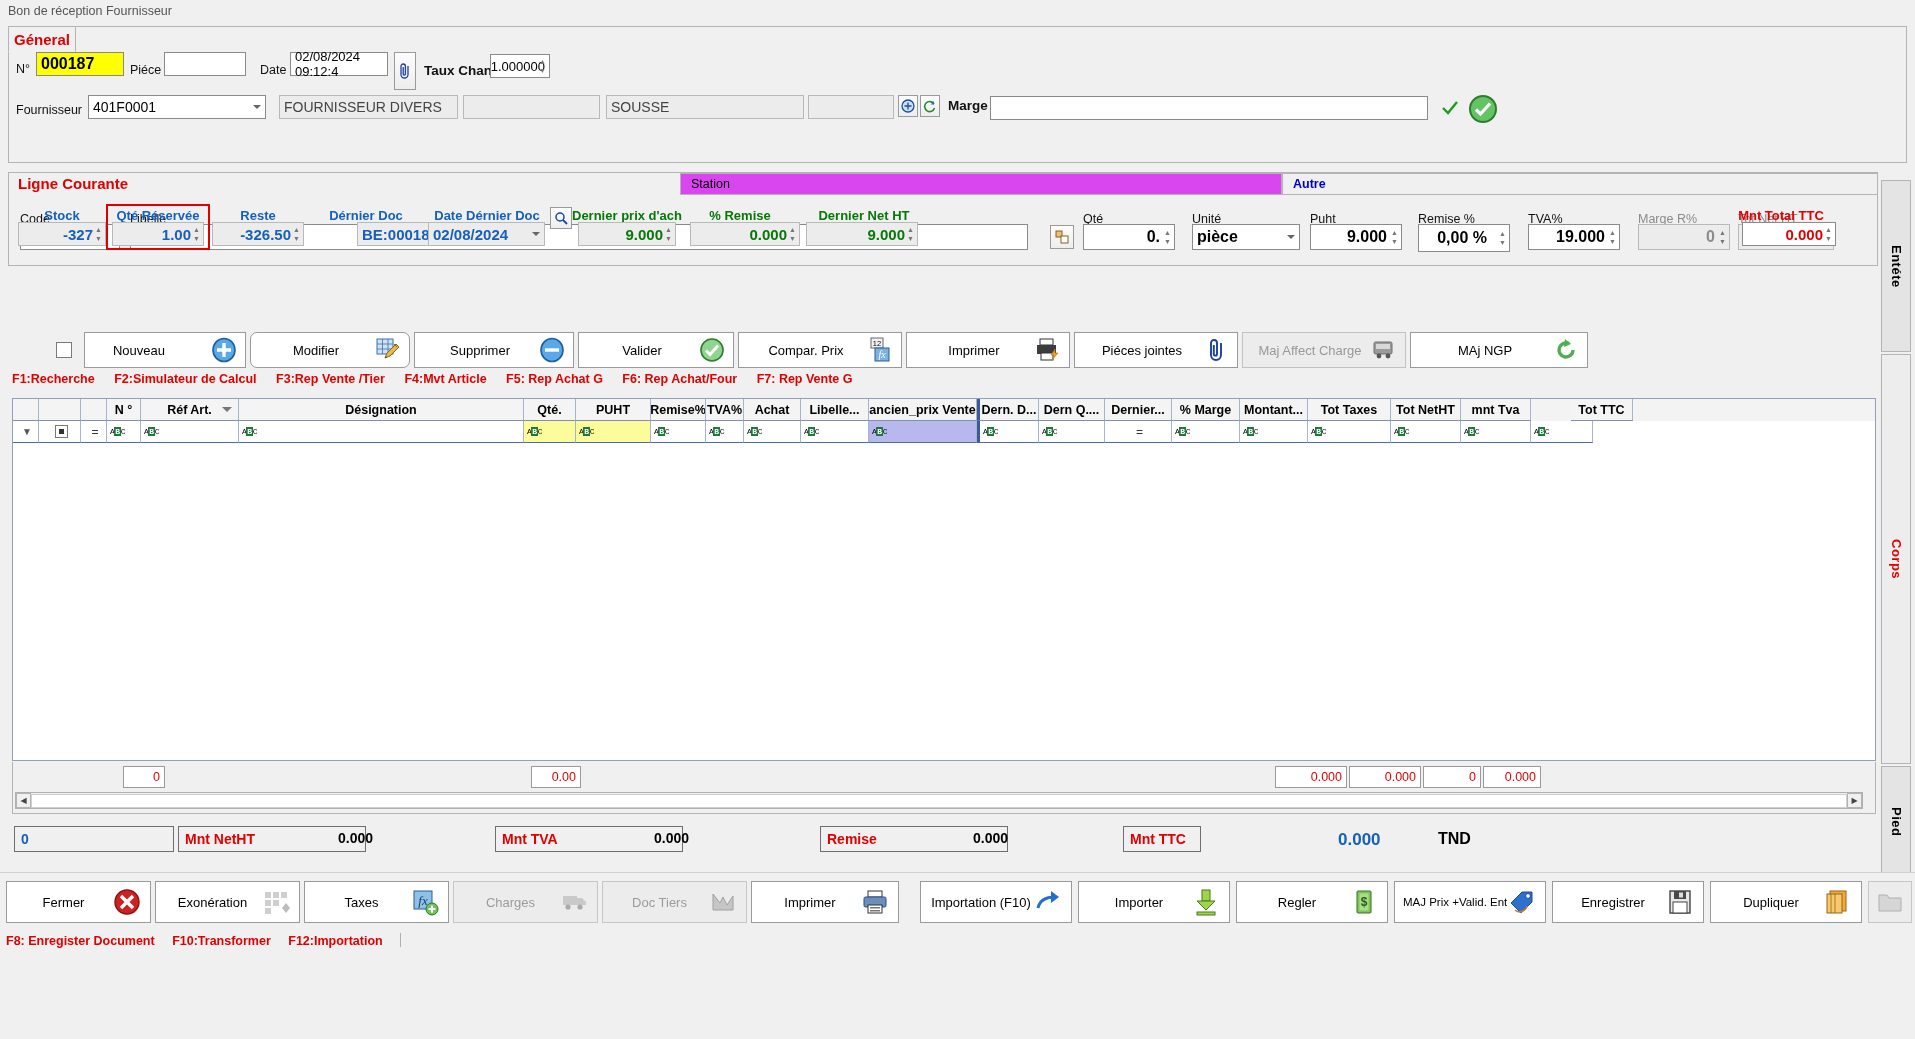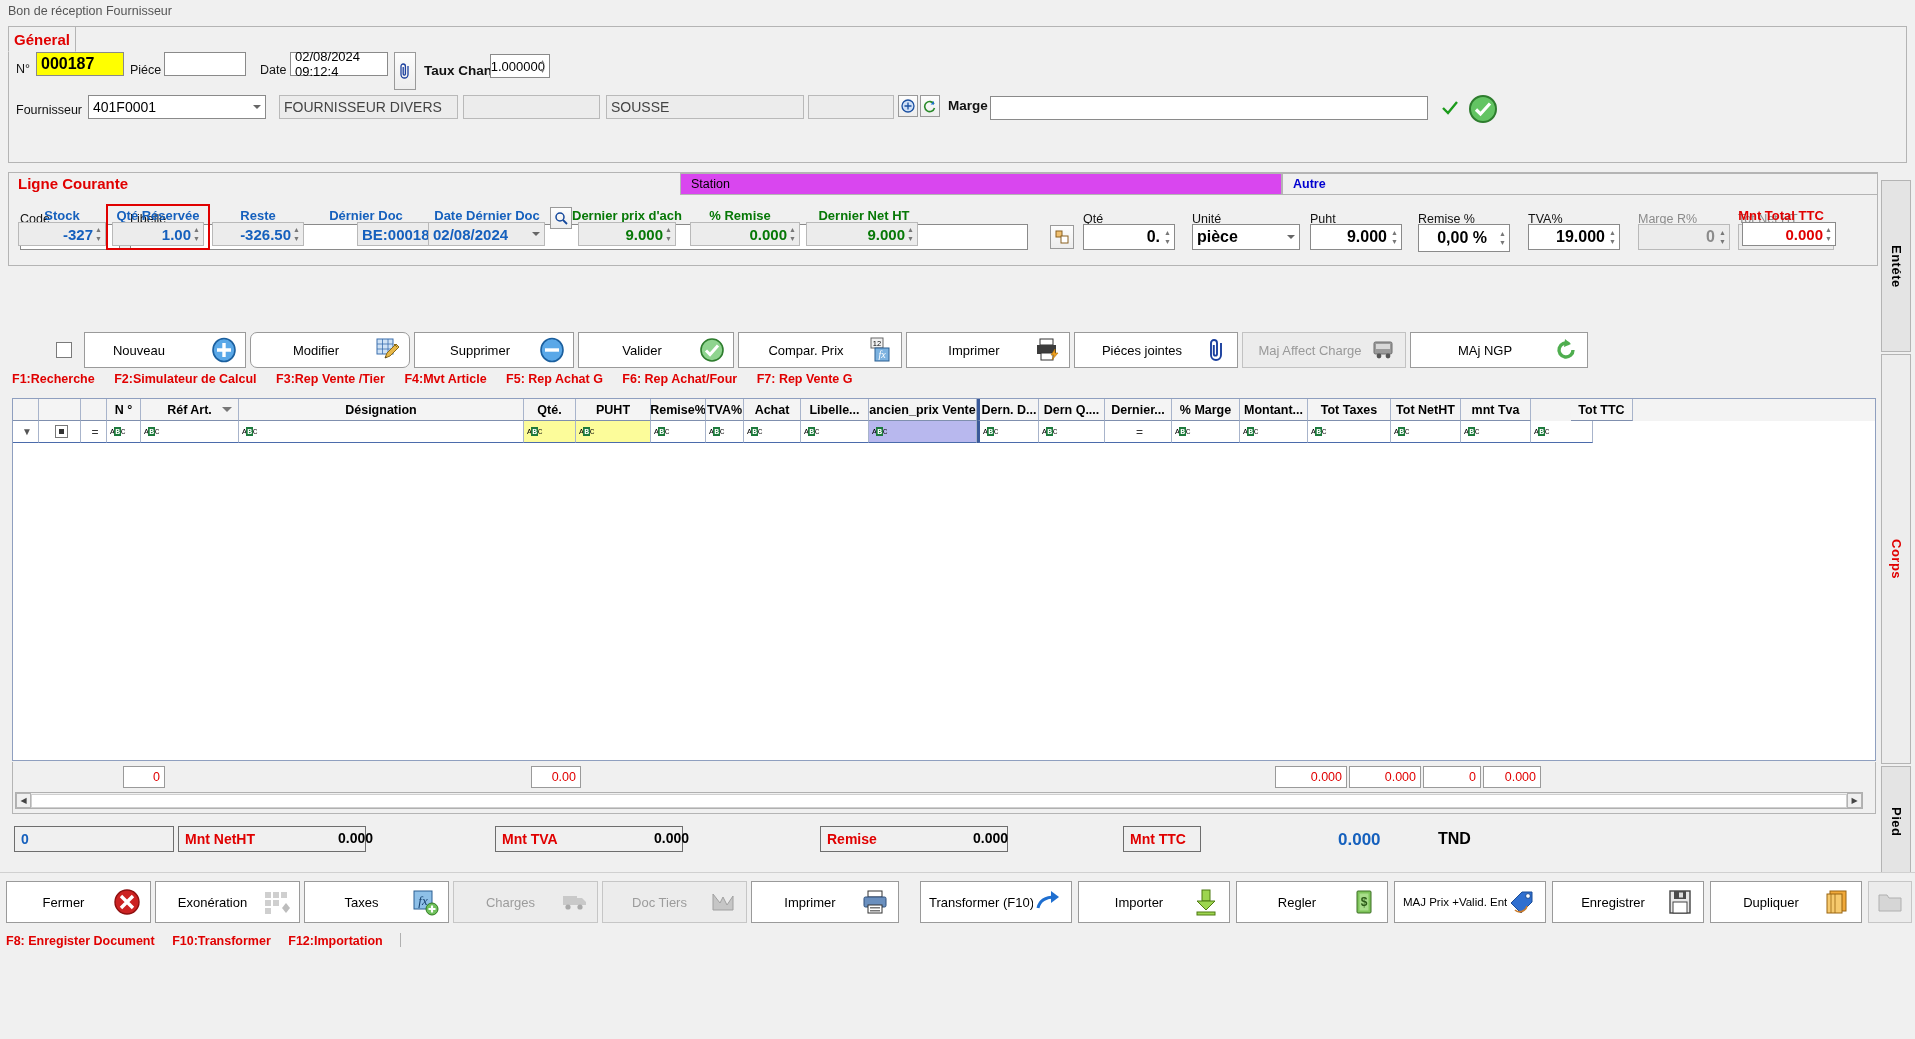--- a/index.html
+++ b/index.html
@@ -845,21 +845,21 @@
             <rect x="7" y="3" width="14" height="6" fill="#fff" stroke="#333"></rect>
             <rect x="3" y="9" width="22" height="10" rx="1.5" fill="#6a8fbe" stroke="#2f4f7a"></rect>
             <rect x="7" y="17" width="14" height="8" fill="#fff" stroke="#333"></rect>
             <rect x="9" y="19" width="10" height="1.5" fill="#777"></rect>
             <rect x="9" y="22" width="10" height="1.5" fill="#777"></rect>
           </svg>
       </span>
     </div>
 
     <div class="bbtn" style="left:920px;width:152px;">
-      <span class="lab">Transformer (F10)</span>
+      <span class="lab">Importation (F10)</span>
       <span class="ico">
         <svg width="28" height="28" viewBox="0 0 28 28">
             <path d="M4 20c2-9 10-11 17-11" fill="none" stroke="#1f6fd0" stroke-width="3"></path>
             <path d="M17 3l8 6-8 6z" fill="#1f6fd0"></path>
           </svg>
       </span>
     </div>
 
     <div class="bbtn" style="left:1078px;width:152px;">
       <span class="lab">Importer</span>

